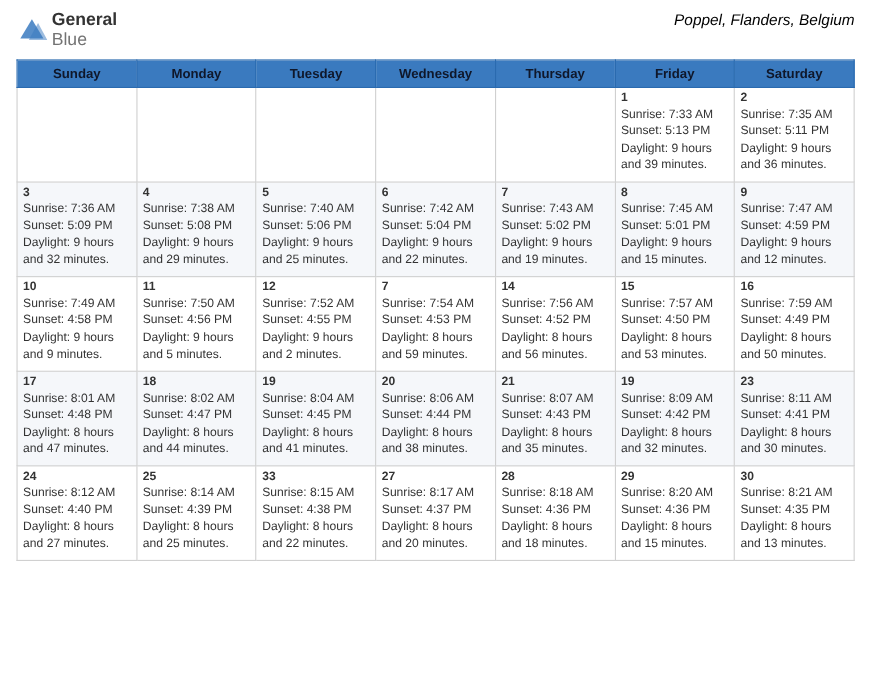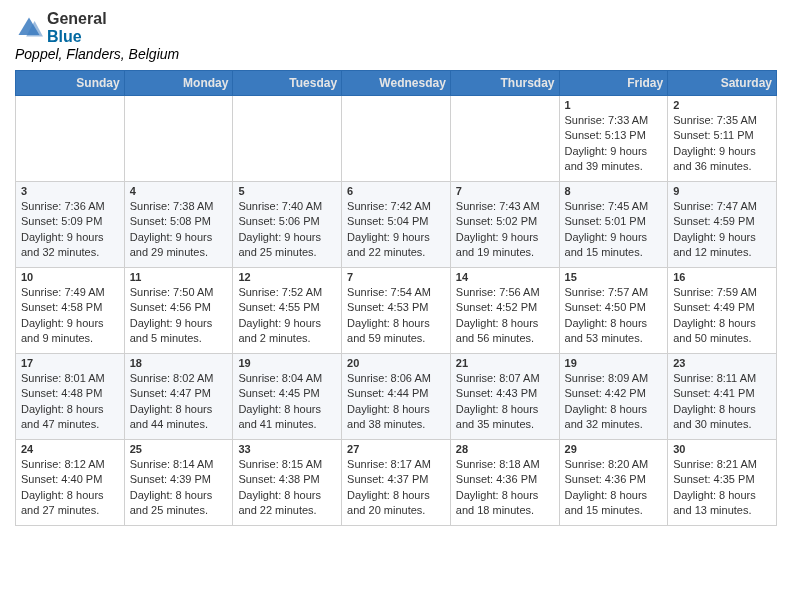--- a/index.html
+++ b/index.html
@@ -13,21 +13,20 @@
     .page {
       width: 792px;
       height: 612px;
       padding: 10px 15px;
     }
     .header-area {
       display: flex;
       justify-content: space-between;
       align-items: flex-start;
       margin-bottom: 8px;
-      flex-direction: column;
     }
     .logo {
       display: flex;
       align-items: center;
       gap: 4px;
     }
     .logo-icon {
       width: 28px;
       height: 28px;
     }
@@ -44,22 +43,22 @@
       color: #000000;
       font-style: italic;
     }
     .calendar-table {
       width: 100%;
       border-collapse: collapse;
       table-layout: fixed;
     }
     .calendar-table th {
       background-color: #3a7abf;
-      color: #e5e5e5;
-      text-align: right;
+      color: #0f172a;
+      text-align: center;
       padding: 5px 4px;
       font-size: 12px;
       font-weight: bold;
       border: 1px solid #2a6aaf;
     }
     .calendar-table td {
       vertical-align: top;
       border: 1px solid #d0d0d0;
       padding: 3px 5px;
       height: 86px;
@@ -90,21 +89,21 @@
 
 <div class="page">
   <div class="header-area">
     <div class="logo">
       <svg class="logo-icon" viewBox="0 0 40 40" xmlns="http://www.w3.org/2000/svg">
         <polygon points="20,5 35,30 5,30" fill="#3a7abf" opacity="0.85"></polygon>
         <polygon points="28,10 40,32 16,32" fill="#3a7abf" opacity="0.5"></polygon>
       </svg>
       <div>
         <span style="font-size:16px;font-weight:bold;color:#333;">General</span><br>
-        <span style="font-size:16px;font-weight:bold;color:#0369a1;">Blue</span>
+        <span style="font-size:16px;font-weight:normal;color:#737373;">Blue</span>
       </div>
     </div>
     <div class="title-area">
       <div class="location-title">Poppel, Flanders, Belgium</div>
     </div>
   </div>
 
   <table class="calendar-table">
     <thead>
       <tr>

